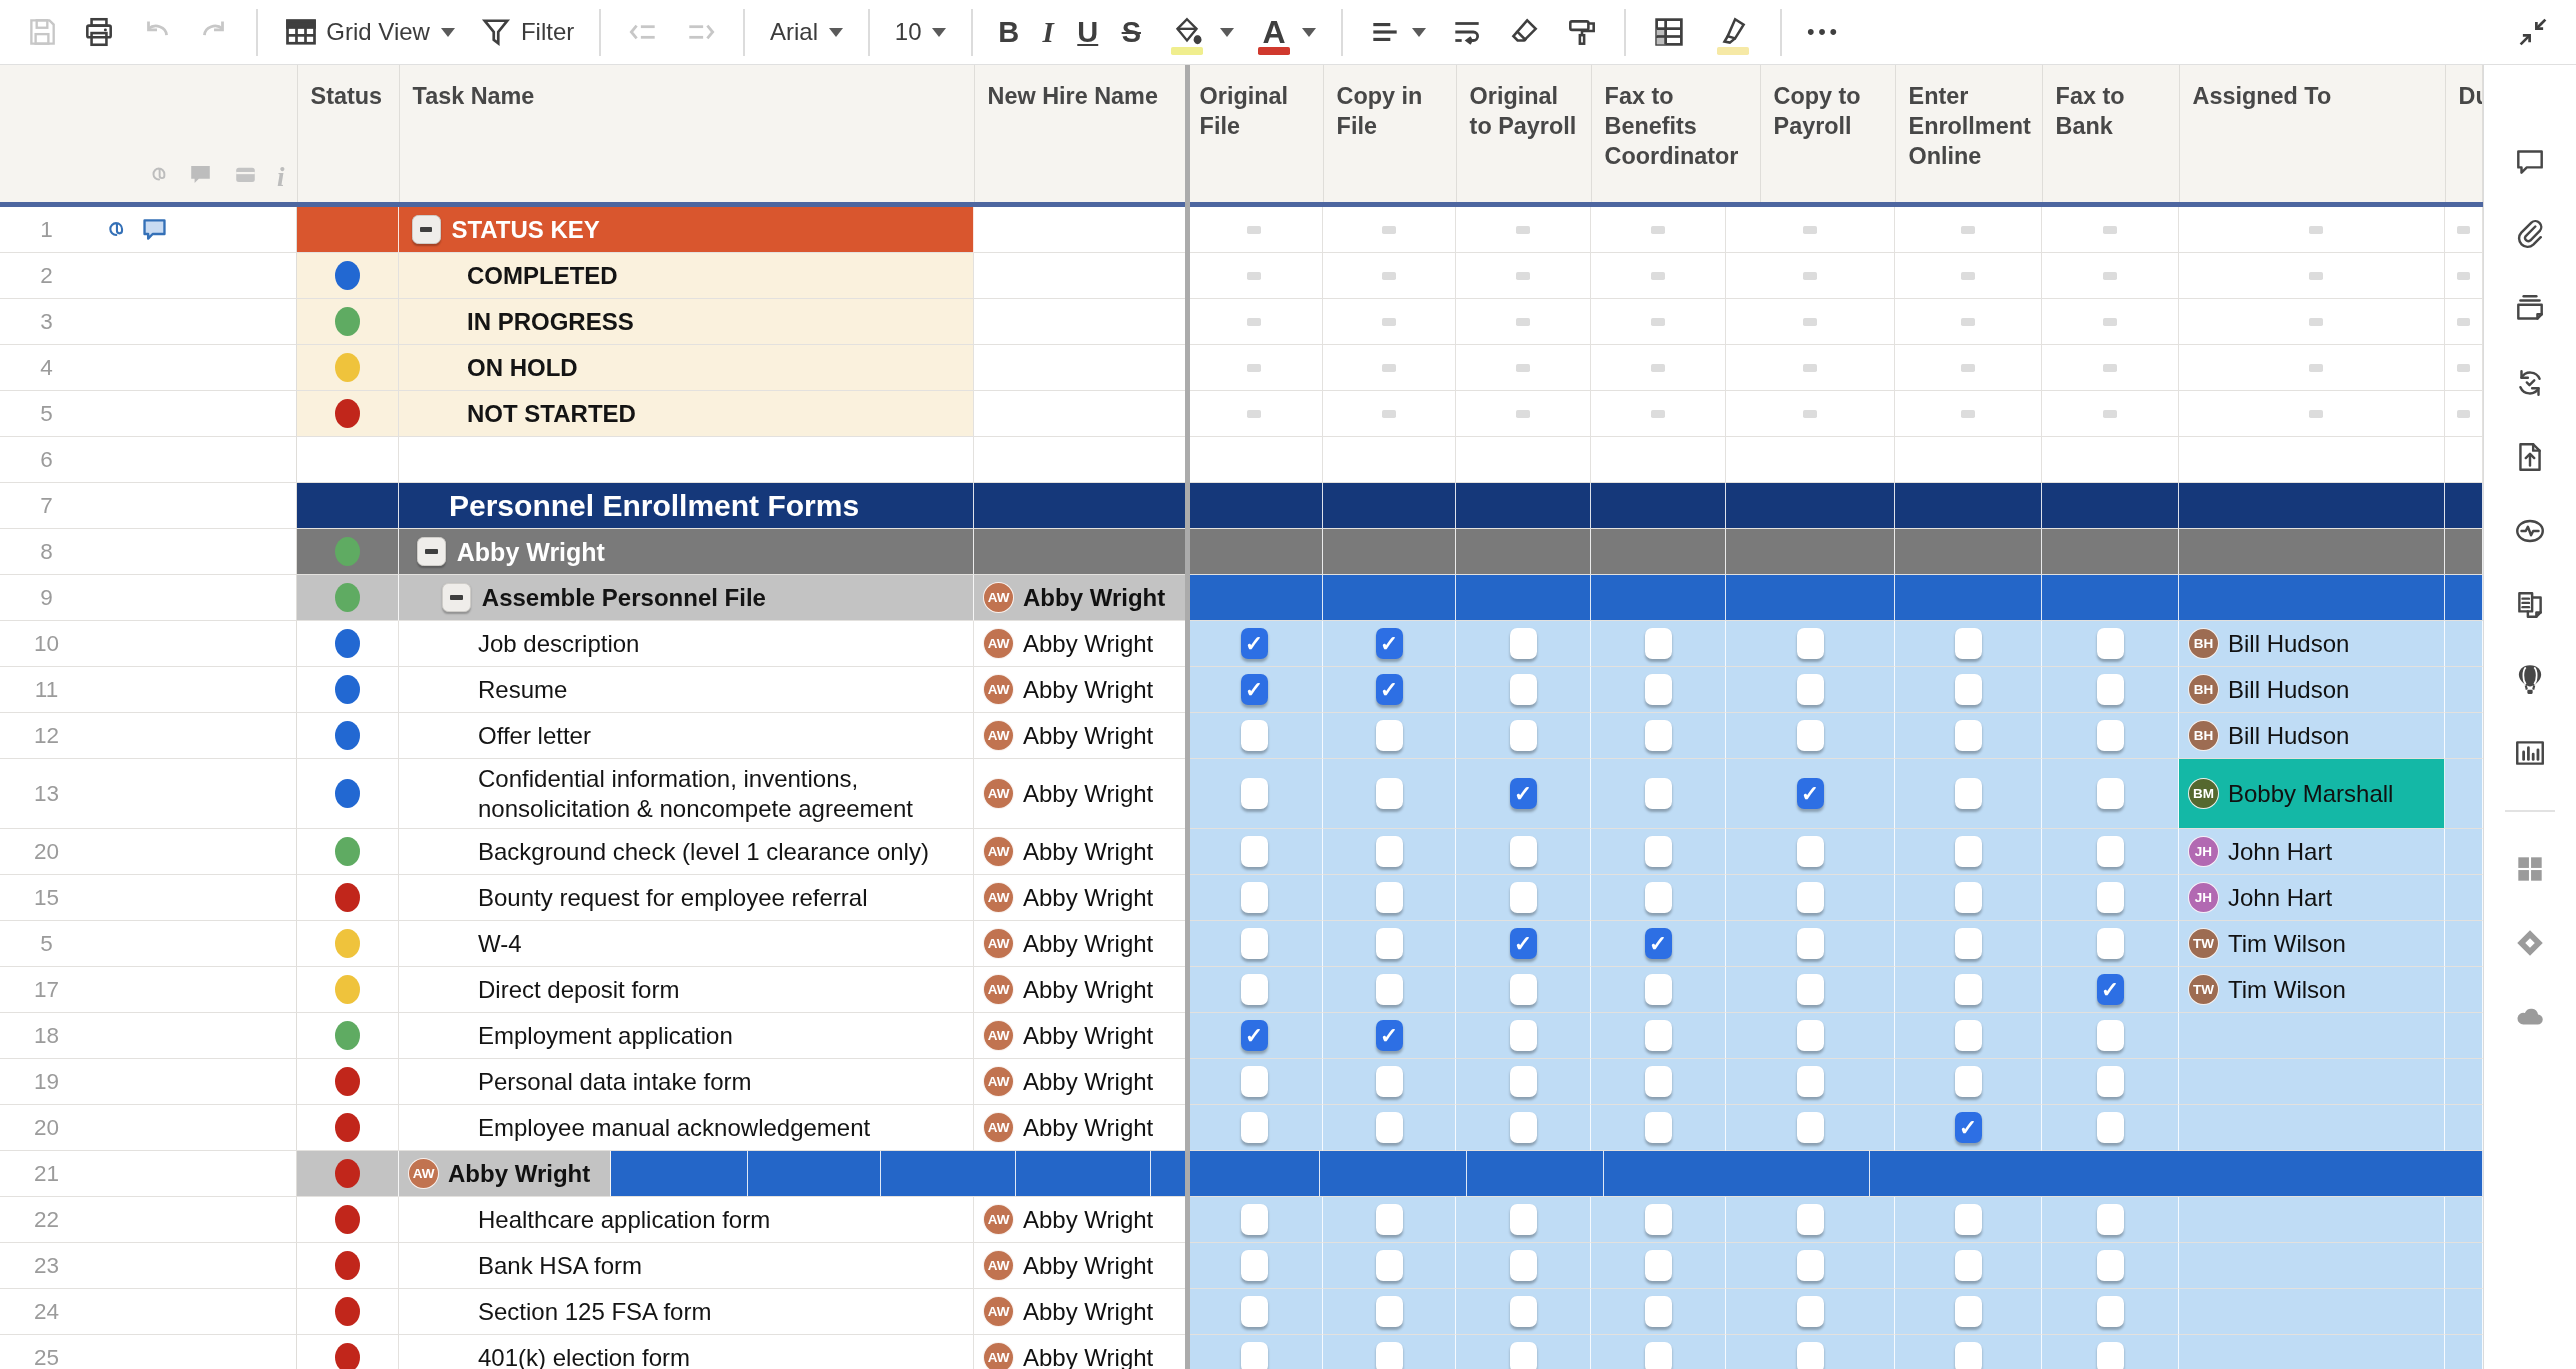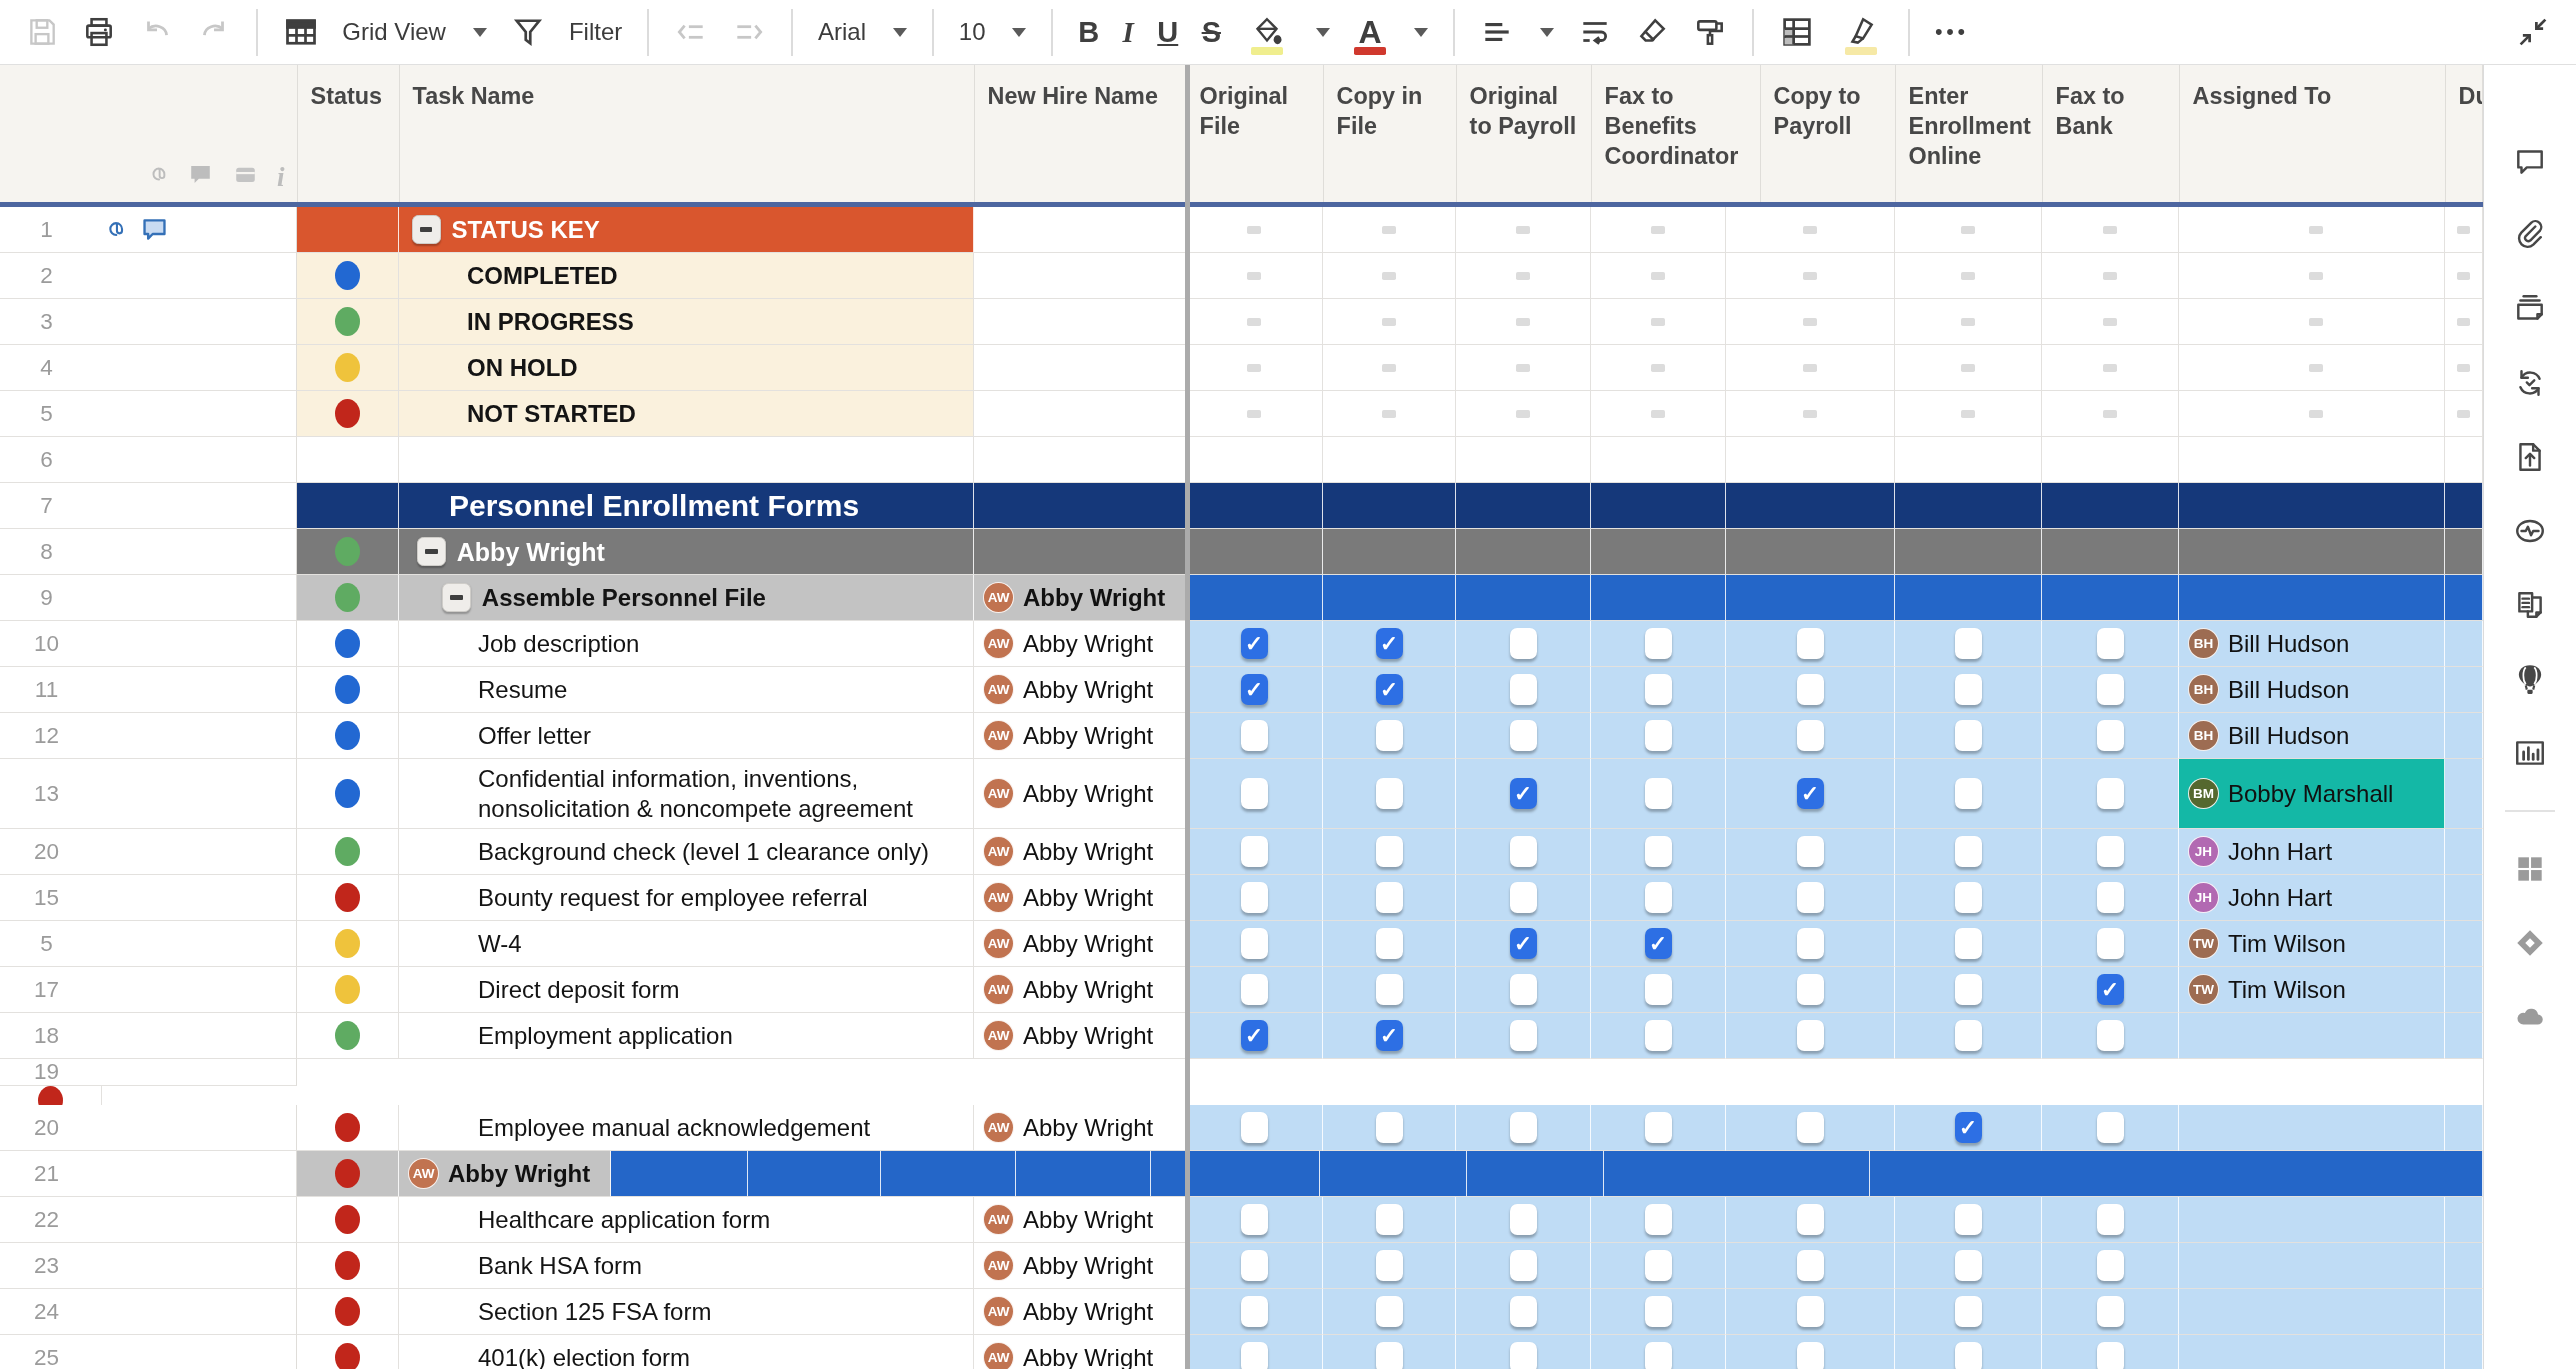--- a/index.html
+++ b/index.html
@@ -2,21 +2,21 @@
 <html style="font-size:14.4px"><head>
 <meta charset="utf-8">
 <style>
   html,body{margin:0;padding:0;background:#fff;}
   .app{position:relative;width:2576px;height:1370px;overflow:hidden;
        font-family:"Liberation Sans",sans-serif;background:#fff;}
 
   
   .toolbar{height:65px;background:#fff;border-bottom:1.8px solid #E0E0E0;
            display:flex;align-items:center;padding:0 16px;box-sizing:border-box;gap:5.4px;}
-  .tbtn{display:flex;align-items:center;justify-content:center;gap:23px;height:50px;
+  .tbtn{display:flex;align-items:center;justify-content:center;gap:7px;height:50px;
         padding:0 9px;background:none;border:none;cursor:pointer;color:#3F3F3F;
         font-family:"Liberation Sans",sans-serif;}
   .tbtn svg{display:block;}
   .tbtn .lbl{font-size:24px;color:#3C3C3C;}
   .caret{width:0;height:0;border-left:7.2px solid transparent;border-right:7.2px solid transparent;
          border-top:9px solid #5A5A5A;margin-left:3.6px;}
   .tdiv{width:1.8px;height:47px;background:#DCDCDC;margin:0 10.8px;flex:none;}
   .glyph{font-size:29px;font-weight:bold;color:#3F3F3F;line-height:1;}
   .glyph.i{font-family:"Liberation Serif",serif;font-style:italic;font-weight:bold;}
   .glyph.u{text-decoration:underline;}
@@ -931,21 +931,21 @@
             </div>
             <div class="cell" style="width: 147px; background: rgb(191, 220, 245); border-right-color: rgba(255, 255, 255, 0.85);">
               <span class="chk"></span>
             </div>
             <div class="cell" style="width: 137px; background: rgb(191, 220, 245); border-right-color: rgba(255, 255, 255, 0.85);">
               <span class="chk"></span>
             </div>
             <div class="cell" style="width: 266px; background: rgb(191, 220, 245); border-right-color: rgba(255, 255, 255, 0.85); padding-left: 9px;"></div>
             <div class="cell" style="width: 36px; background: rgb(191, 220, 245); border-right-color: rgba(255, 255, 255, 0.85); flex: 1 1 0%;"></div>
           </div>
-          <div class="row" style="height: 46px; flex-direction: column;">
+          <div class="row" style="height: 46px;">
             <div class="cell gutter" style="width: 297px; background: rgb(255, 255, 255);">
               <span class="rownum">19</span>
             </div>
             <div class="cell" style="width: 102px; background: rgb(255, 255, 255);">
               <span class="dot" style="background: rgb(193, 38, 27);"></span>
             </div>
             <div class="cell" style="width: 575px; background: rgb(255, 255, 255); padding-left: 79px;">
               <span class="tasktext">Personal data intake form</span>
             </div>
             <div class="cell" style="width: 212px; background: rgb(255, 255, 255); padding-left: 9px;">

